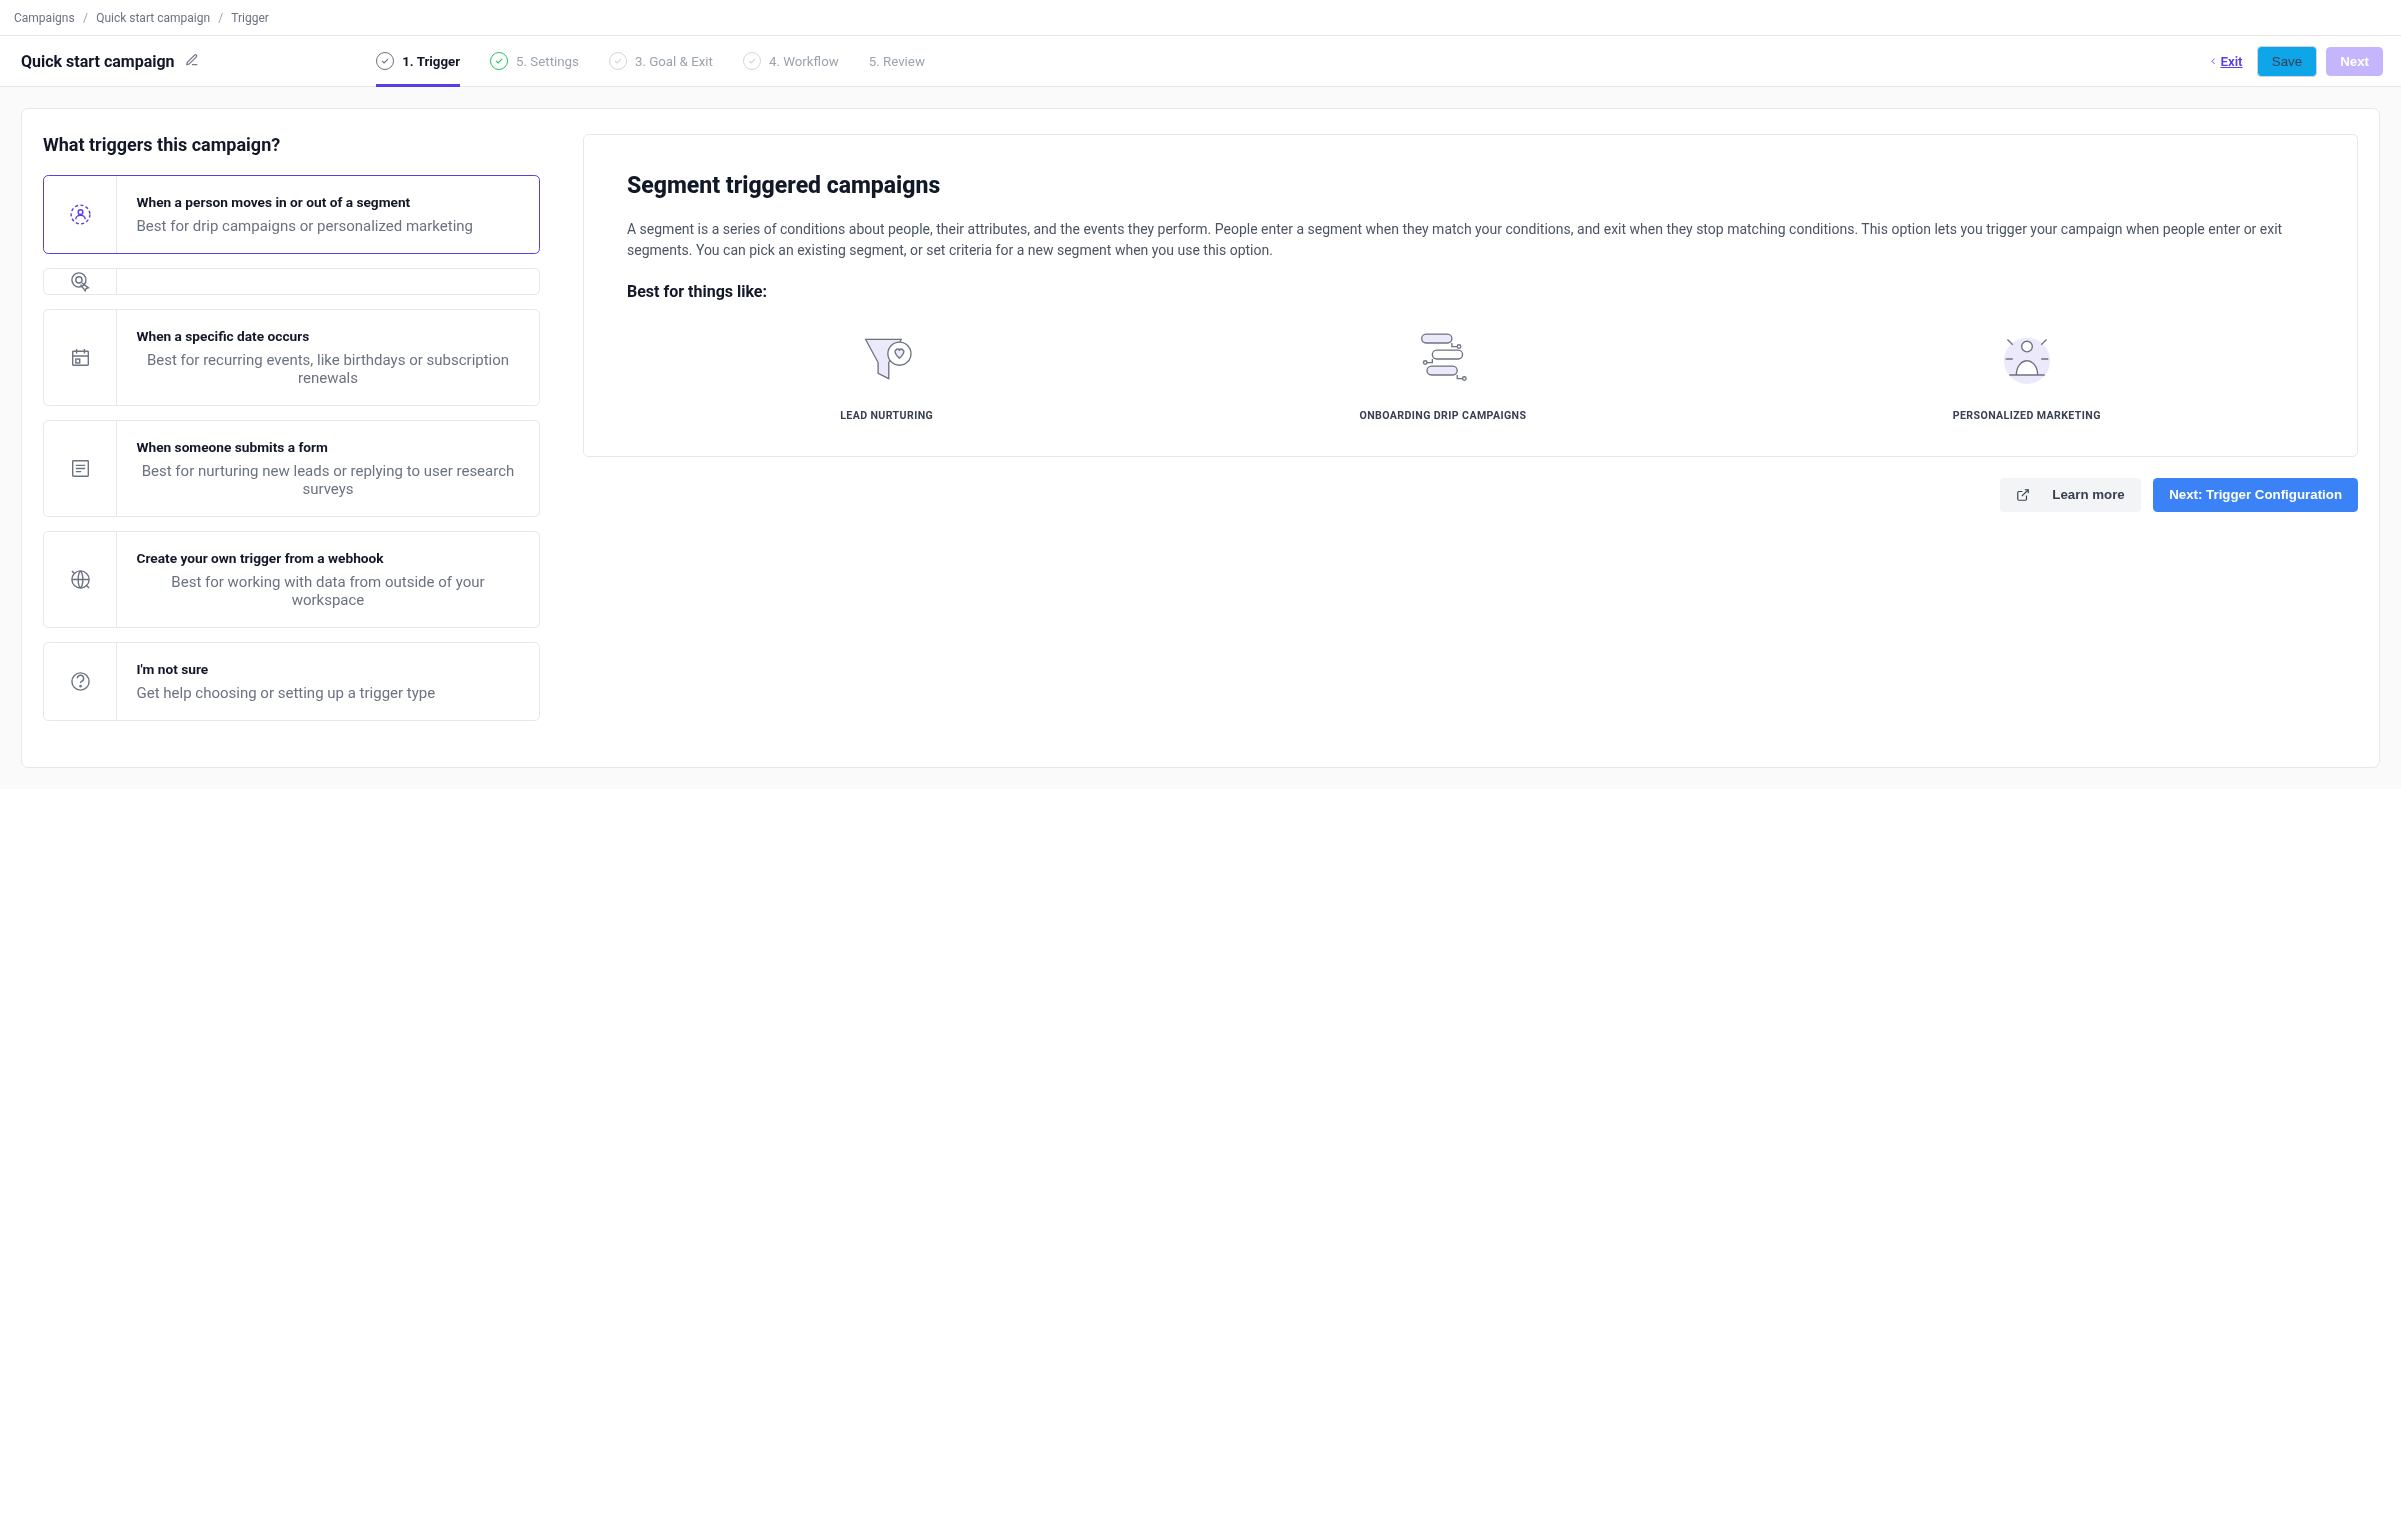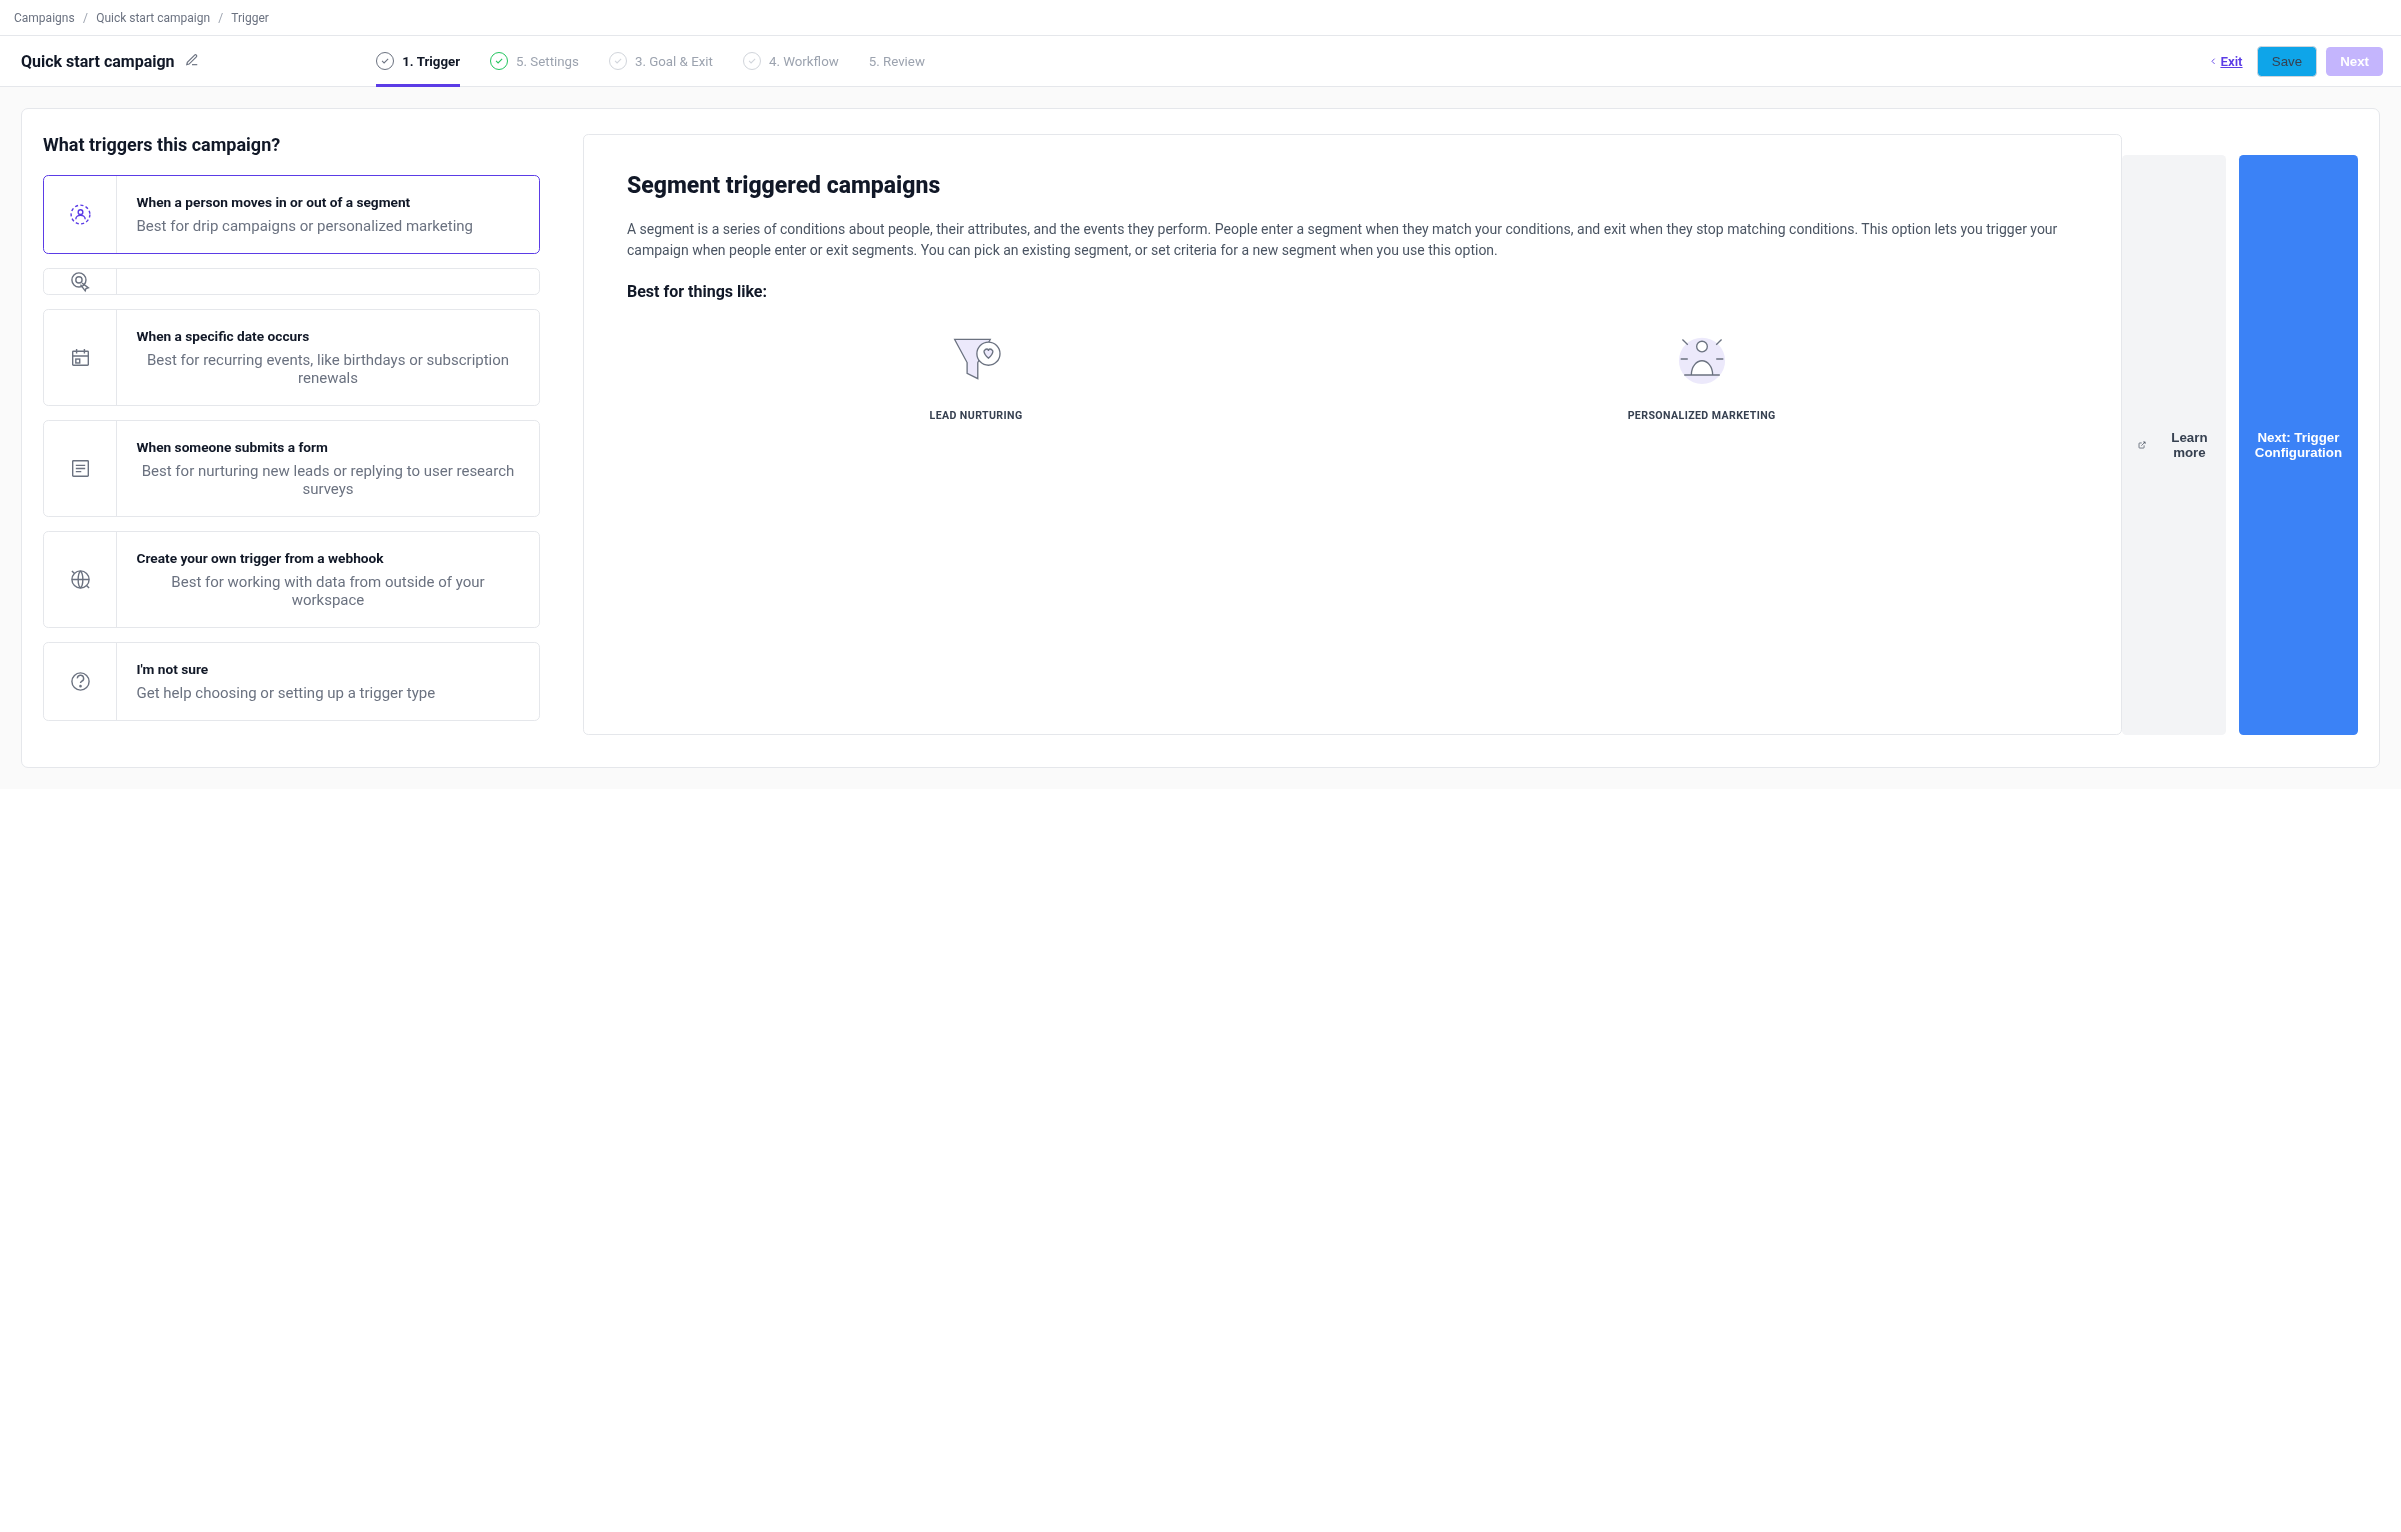--- a/index.html
+++ b/index.html
@@ -74,21 +74,21 @@
     width: 73px;
     display: flex; align-items: center; justify-content: center;
     border-right: 0.9px solid #e5e7eb;
     flex-shrink: 0;
   }
   .option-icon svg { width: 25px; height: 25px; stroke: #6b7280; fill: none; stroke-width: 1.8; }
   .option.selected .option-icon svg { stroke: #5b3ce6; }
   .option-body { padding: 18px 19.5px; }
   .option-title { font-weight: 700; font-size: 13.7px; color: #111827; margin-bottom: 7px; }
   .option-desc { color: #6b7280; font-size: 15px; text-align: center; }
-  .right { flex: 1; display: flex; flex-direction: row; }
+  .right { flex: 1; display: flex; flex-direction: column; }
   .detail {
     border: 0.9px solid #e5e7eb;
     border-radius: 5.3px;
     padding: 37px 43px 34px 43px;
   }
   .detail h2 { font-size: 23px; font-weight: 800; color: #111827; margin-bottom: 19.5px; }
   .detail p { font-size: 14px; line-height: 1.55; color: #4b5563; margin-bottom: 19.5px; }
   .detail h3 { font-size: 16px; font-weight: 700; color: #111827; margin-bottom: 23px; }
   .best-for { display: flex; justify-content: space-around; text-align: center; }
   .bf-item { display: flex; flex-direction: column; align-items: center; gap: 14px; }
@@ -268,20 +268,34 @@
                 <path d="M12 14h40l-14 26v18l-12-6V40z" fill="#ece9fb"></path>
                 <circle cx="50" cy="30" r="13" fill="#fff"></circle>
                 <path d="M45 27c2-3 5-3 5 0 0-3 3-3 5 0 0 4-5 8-5 8s-5-4-5-8z" fill="#ece9fb"></path>
               </svg>
             </div>
             <div class="bf-label">LEAD NURTURING</div>
           </div>
           <div class="bf-item">
             <div class="bf-icon">
               <svg viewBox="0 0 72 72" fill="none" stroke="#6b7280" stroke-width="1.5">
+                <rect x="12" y="8" width="34" height="10" rx="5" fill="#ece9fb"></rect>
+                <rect x="24" y="26" width="34" height="10" rx="5" fill="#fff"></rect>
+                <rect x="18" y="44" width="34" height="10" rx="5" fill="#ece9fb"></rect>
+                <path d="M46 18v4h8M24 36v4h-8M52 54v4h8"></path>
+                <circle cx="54" cy="22" r="2" fill="#fff"></circle>
+                <circle cx="16" cy="40" r="2" fill="#fff"></circle>
+                <circle cx="60" cy="58" r="2" fill="#fff"></circle>
+              </svg>
+            </div>
+            <div class="bf-label">ONBOARDING DRIP CAMPAIGNS</div>
+          </div>
+          <div class="bf-item">
+            <div class="bf-icon">
+              <svg viewBox="0 0 72 72" fill="none" stroke="#6b7280" stroke-width="1.5">
                 <circle cx="36" cy="38" r="26" fill="#ece9fb" stroke="none"></circle>
                 <circle cx="36" cy="22" r="6" fill="#fff"></circle>
                 <path d="M24 54c0-10 6-16 12-16s12 6 12 16" fill="#fff"></path>
                 <path d="M16 54h40M20 20l-6-6M52 20l6-6M20 36h-8M52 36h8"></path>
               </svg>
             </div>
             <div class="bf-label">PERSONALIZED MARKETING</div>
           </div>
         </div>
       </div>

